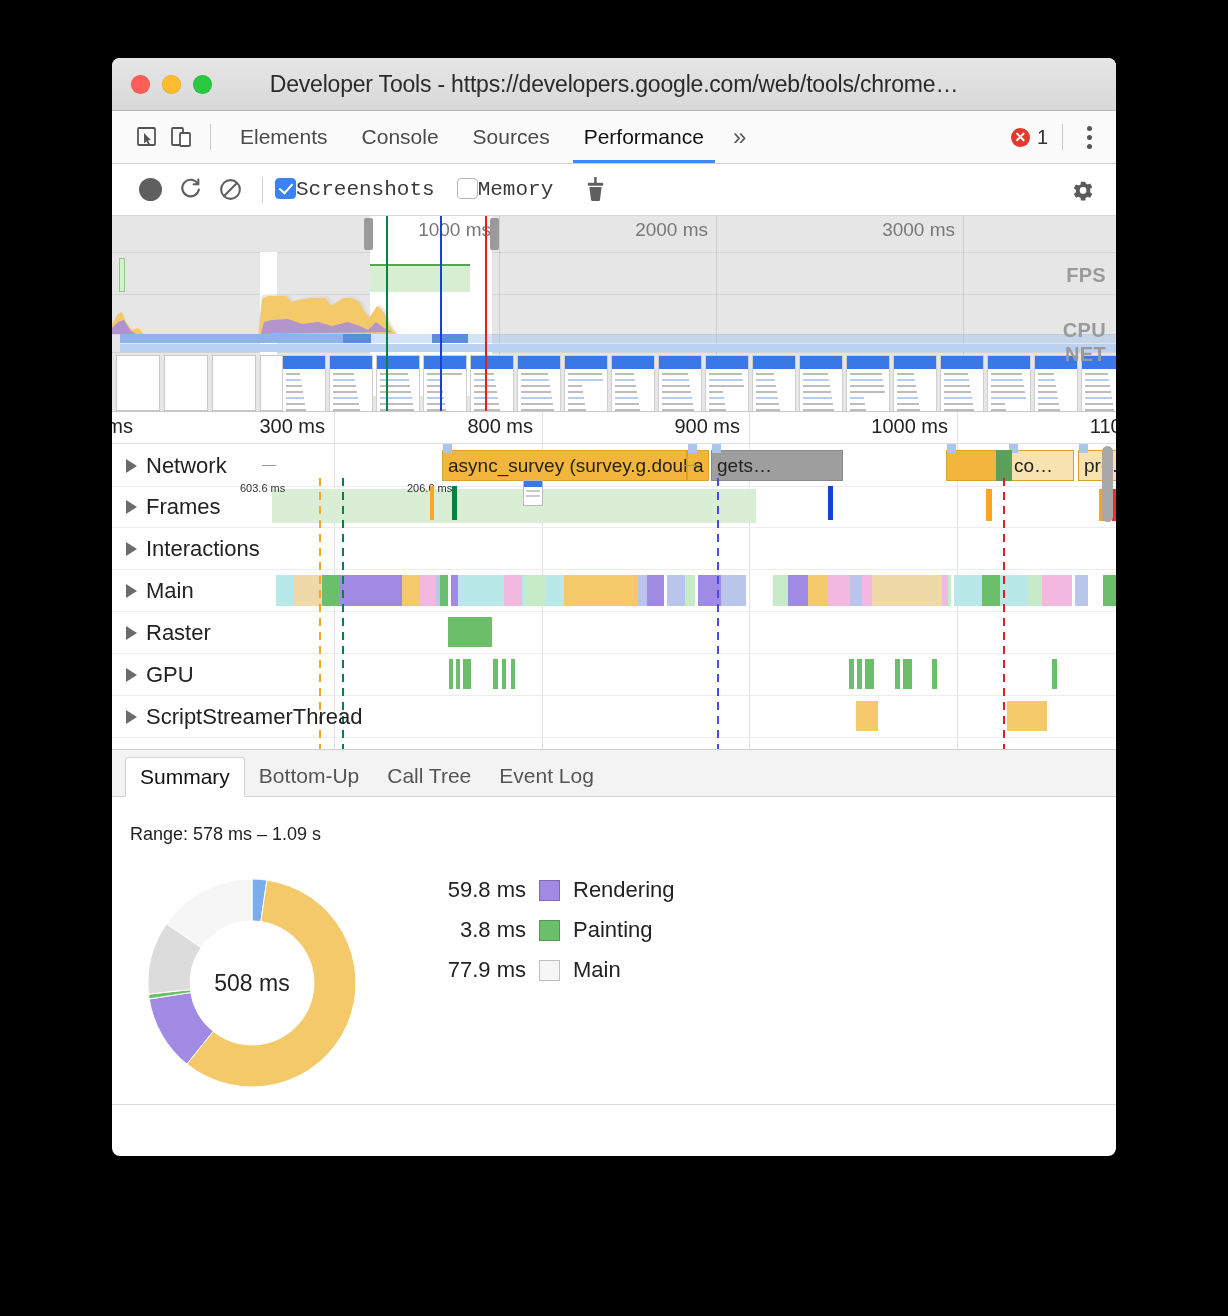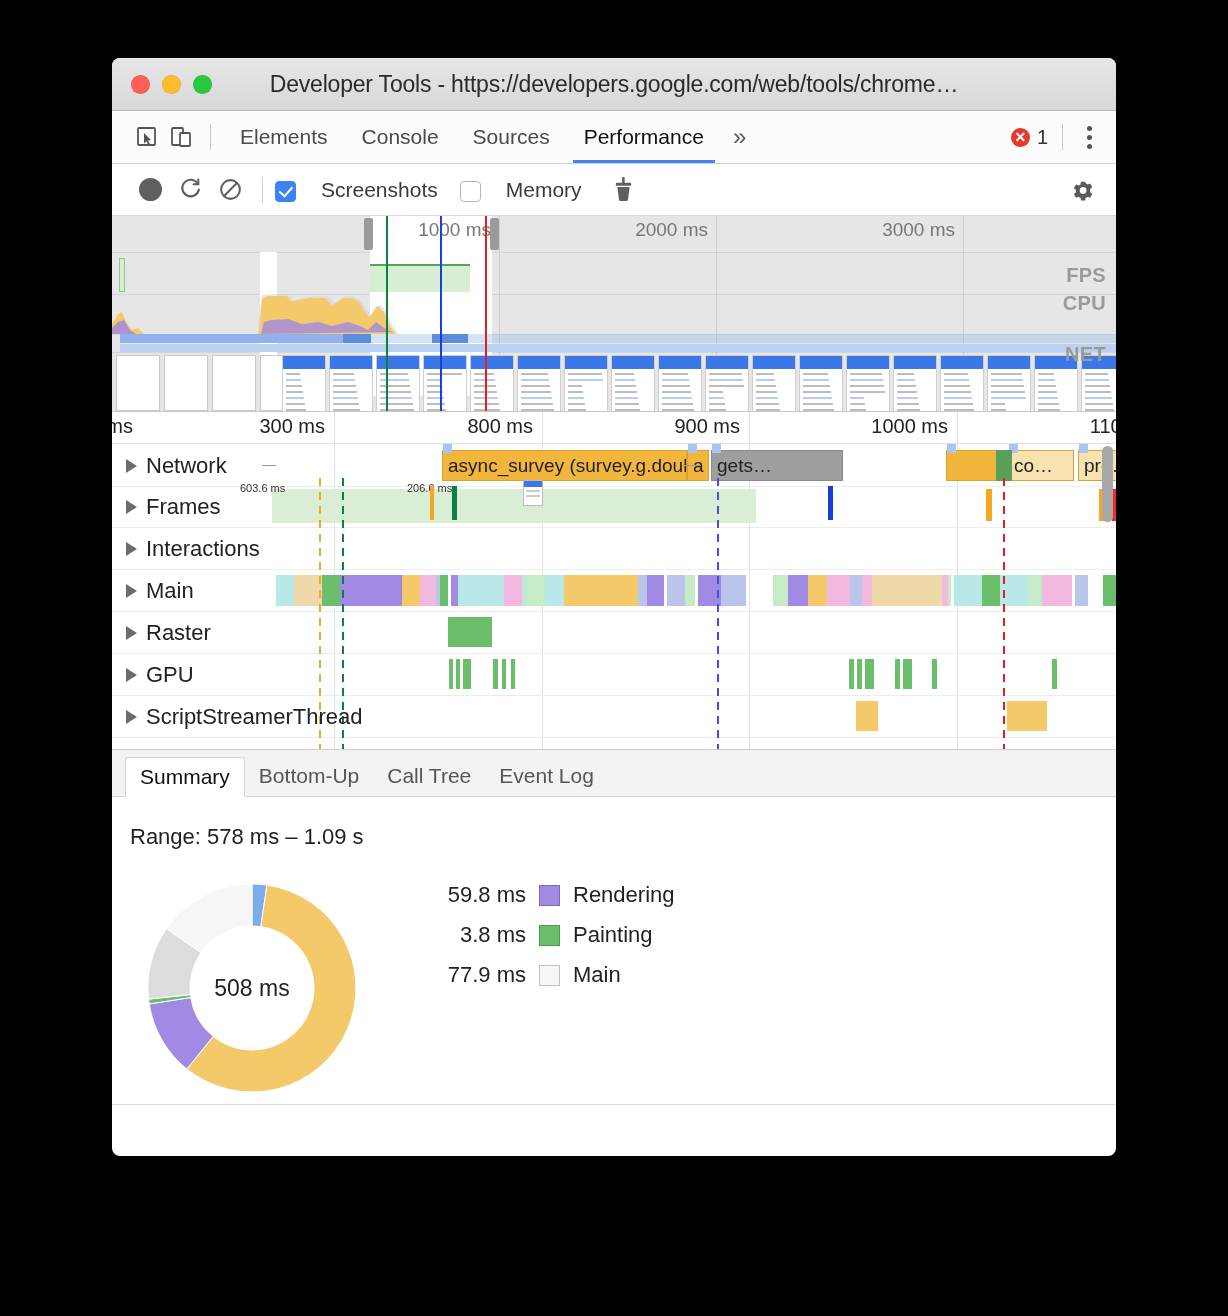--- a/index.html
+++ b/index.html
@@ -93,21 +93,21 @@
   #controls {
     height: 52px;
     background: #fff;
     border-bottom: 1px solid #d6d6d6;
     display: flex; align-items: center;
     padding-left: 18px;
   }
   .ctl { width: 40px; height: 40px; display: flex; align-items: center; justify-content: center; }
   .rec-dot { width: 23px; height: 23px; border-radius: 50%; background: #5f5f5f; }
   .ctl-sep { width: 1px; height: 26px; background: #cfcfcf; margin: 0 12px; }
-  .chk-wrap { display: flex; align-items: flex-end; gap: 25px; margin-right: 22px; }
+  .chk-wrap { display: flex; align-items: flex-start; gap: 0; margin-right: 22px; font-family: Liberation Mono, monospace; }
   .chk {
     width: 21px; height: 21px; border-radius: 4px;
     border: 1.5px solid #b6b6b6; background: #fff;
     display: flex; align-items: center; justify-content: center;
   }
   .chk.on { background: #3b82f6; border-color: #3b82f6; }
   .chk.on::after {
     content: ""; width: 6px; height: 11px;
     border: solid #fff; border-width: 0 2.5px 2.5px 0;
     transform: rotate(42deg) translate(-1px,-1px);
@@ -205,21 +205,21 @@
     font-size: 21px; color: #555;
     padding: 0 14px; height: 40px;
     display: flex; align-items: center;
   }
   .dtab.active {
     background: #fff; color: #111;
     border: 1px solid #d4d4d4; border-bottom: 1px solid #fff;
     margin-bottom: -1px; border-radius: 3px 3px 0 0;
   }
   #range-text {
-    font-size: 22px; color: #222;
+    font-size: 18px; color: #222;
     padding: 27px 12px 0 18px;
   }
   #summary-body { display: flex; padding: 22px 0 0 24px; gap: 40px; }
   #donut-wrap { position: relative; width: 232px; height: 232px; }
   #donut-center {
     position: absolute; left: 0; top: 0; right: 0; bottom: 0;
     display: flex; align-items: center; justify-content: center;
     font-size: 23px; color: #222;
   }
   #legend { padding-top: 3px; }
@@ -553,21 +553,21 @@
           <div style="position: absolute; left: 3px; top: 35px; width: 26px; height: 2px; background: rgb(189, 189, 189);"></div>
           <div style="position: absolute; left: 3px; top: 41px; width: 27px; height: 2px; background: rgb(183, 205, 240);"></div>
           <div style="position: absolute; left: 3px; top: 47px; width: 28px; height: 2px; background: rgb(189, 189, 189);"></div>
           <div style="position: absolute; left: 3px; top: 53px; width: 29px; height: 2px; background: rgb(189, 189, 189);"></div>
         </div>
       </div>
   <div class="ov-tick" style="left: 387px;">1000 ms</div>
       <div class="ov-tick" style="left: 604px;">2000 ms</div>
       <div class="ov-tick" style="left: 851px;">3000 ms</div>
       <div class="ov-rowlabel" style="top: 48px;">FPS</div>
-      <div class="ov-rowlabel" style="top: 76px;">CPU</div>
+      <div class="ov-rowlabel" style="top: 103px;">CPU</div>
       <div class="ov-rowlabel" style="top: 127px;">NET</div>
       <div class="ov-handle" style="left: 252px;"></div>
       <div class="ov-handle" style="left: 378px;"></div>
       <div class="ov-vline" style="left: 274px; background: rgb(11, 128, 67);"></div>
       <div class="ov-vline" style="left: 328px; background: rgb(26, 63, 216);"></div>
       <div class="ov-vline" style="left: 373px; background: rgb(224, 32, 32);"></div>
     </div>
 
   <div id="flame">
     <div id="fc-ruler">

